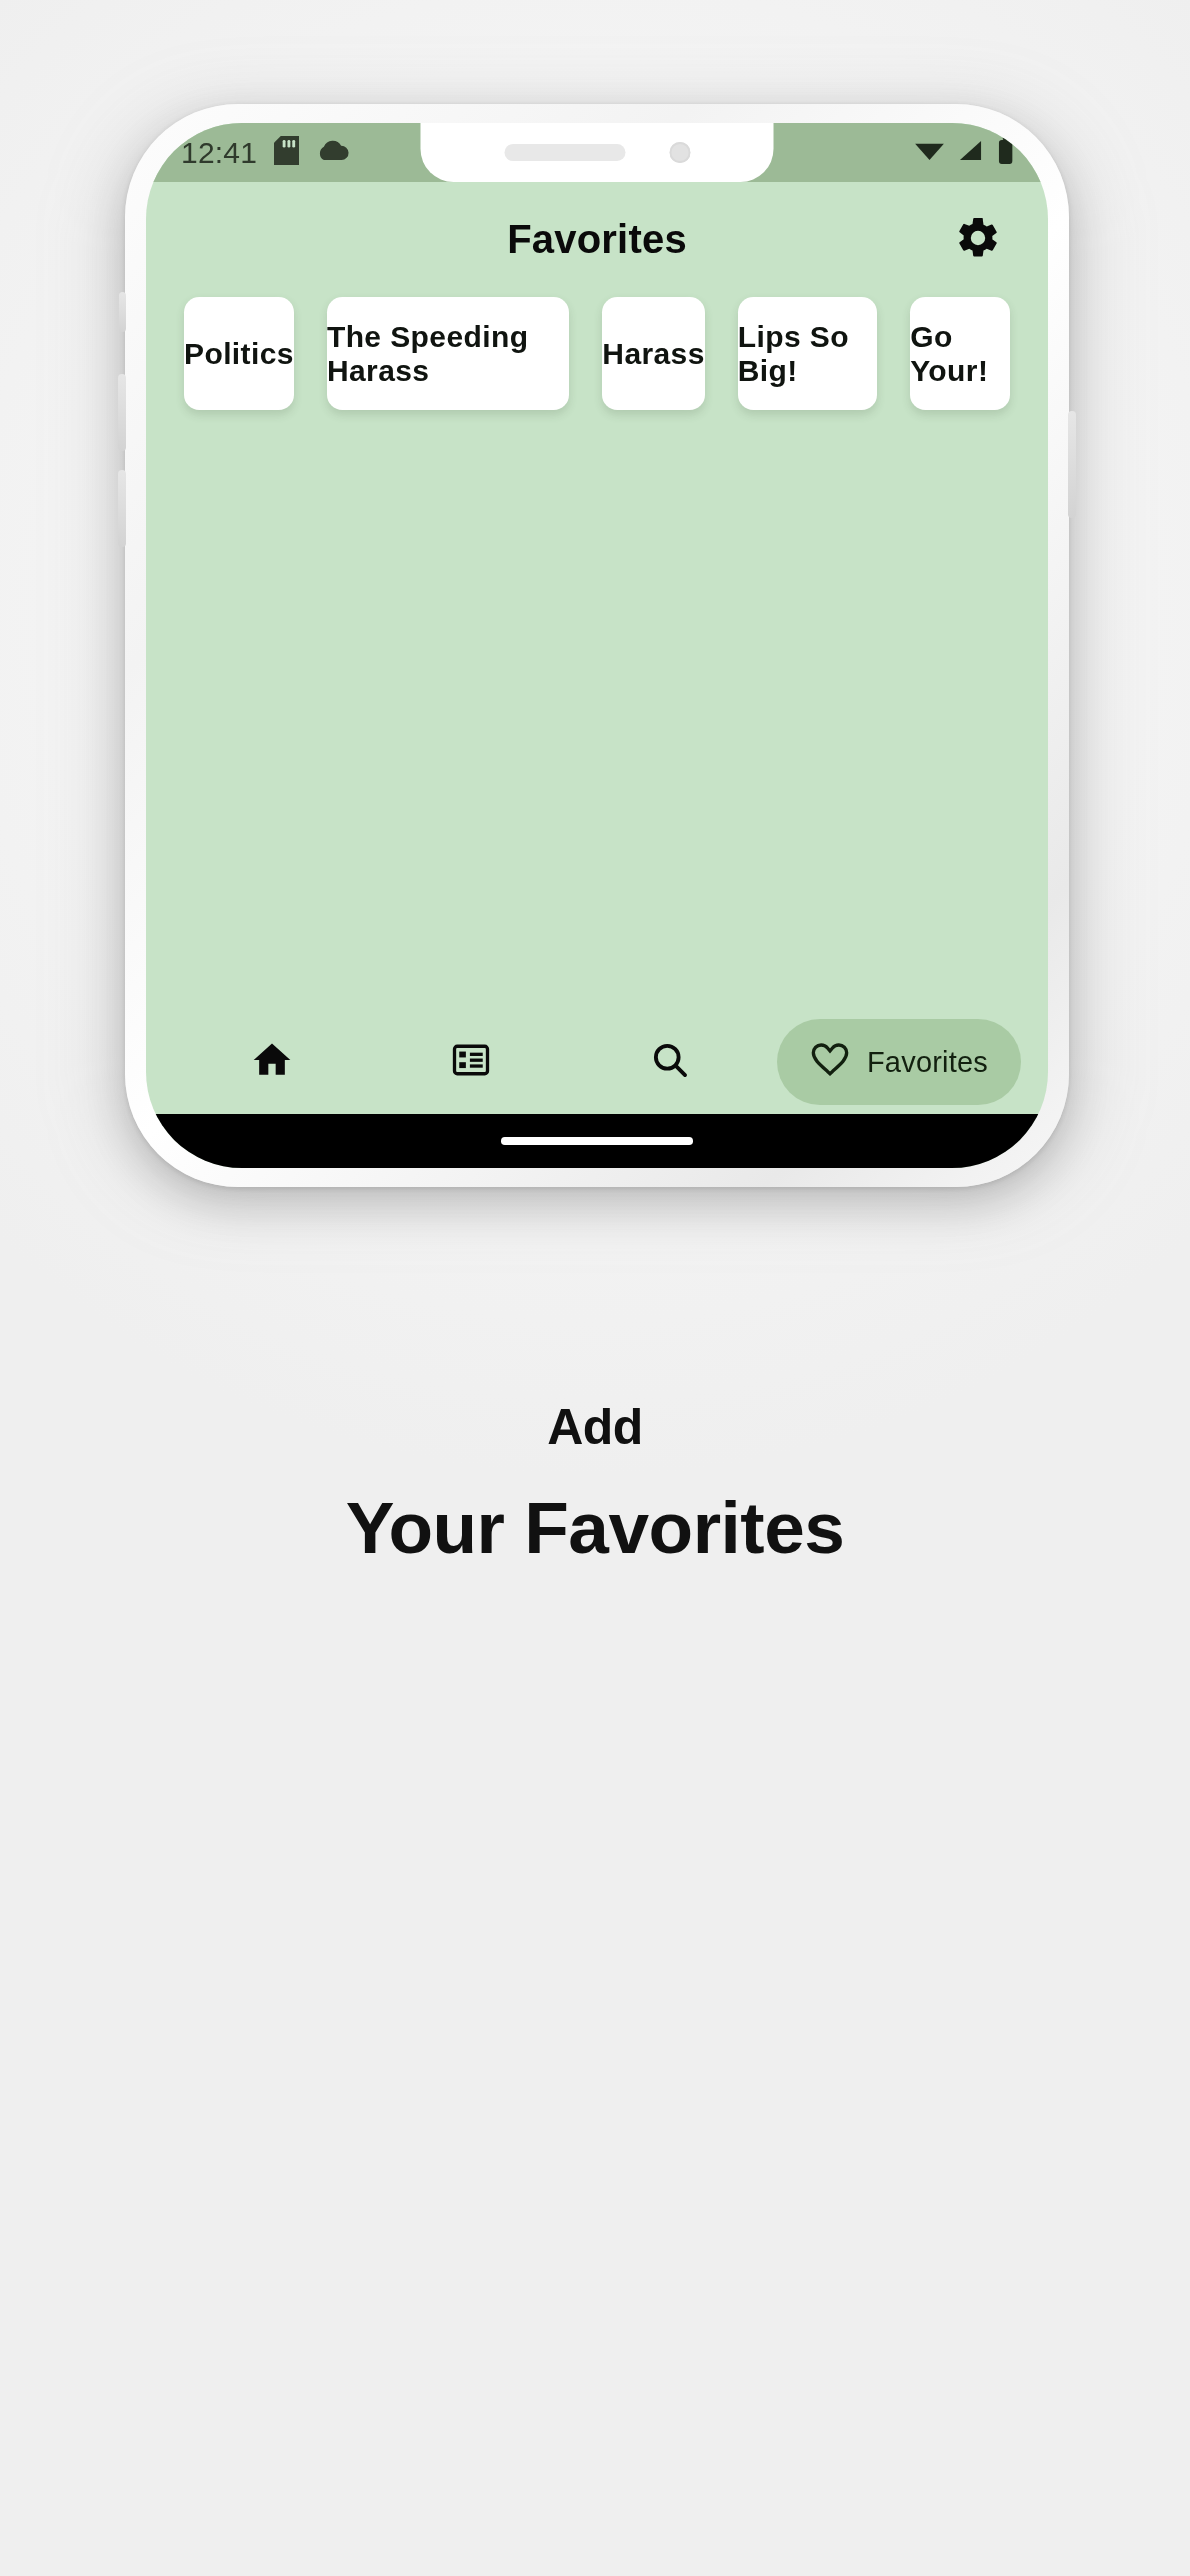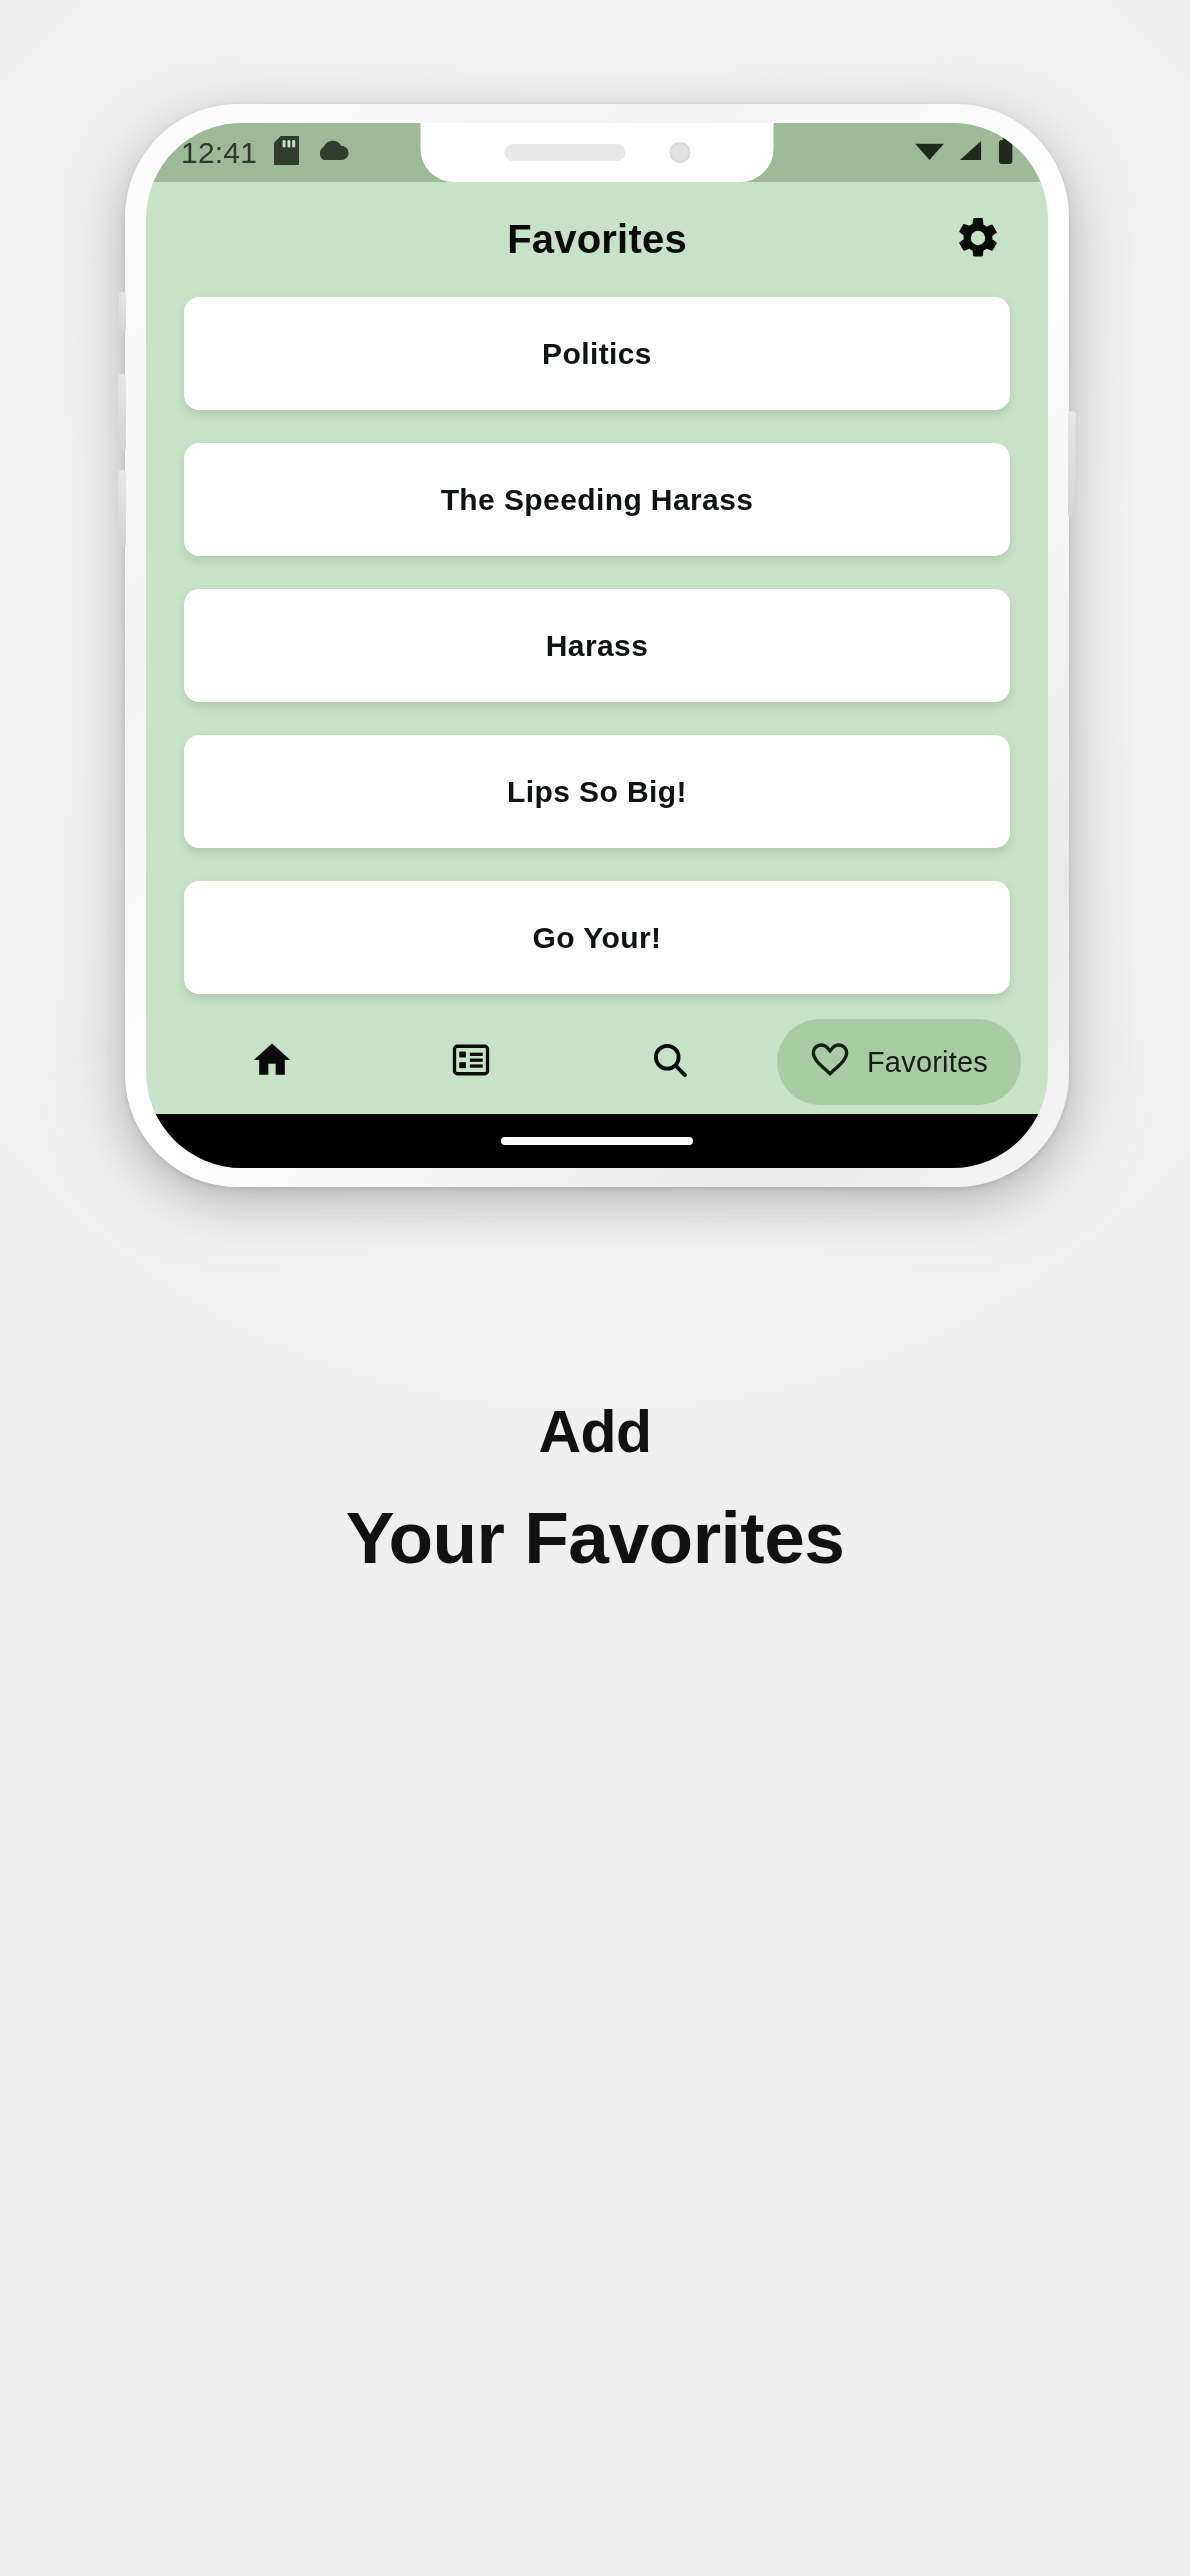--- a/index.html
+++ b/index.html
@@ -119,21 +119,21 @@
     width: 52px; height: 52px;
     display: flex; align-items: center; justify-content: center;
   }
 
   
   .card-list {
     position: absolute;
     left: 0; top: 174px;
     width: 100%;
     padding: 0 38px;
-    display: flex; flex-direction: column;
+    display: flex; flex-direction: row;
     gap: 33px;
   }
   .card {
     height: 113px;
     background: #ffffff;
     border-radius: 15.3px;
     display: flex; align-items: center; justify-content: center;
     box-shadow: 0 4.8px 8.6px rgba(60,80,55,0.16);
   }
   .card-label {
@@ -186,21 +186,21 @@
 
   
   .caption {
     position: absolute;
     left: 0; top: 1399px;
     width: 100%;
     text-align: center;
     color: #111111;
   }
   .caption-line1 {
-    font-size: 59px;
+    font-size: 50px;
     font-weight: bold;
     line-height: 1.12;
     letter-spacing: -0.5px;
   }
   .caption-line2 {
     font-size: 73px;
     font-weight: bold;
     line-height: 1.12;
     letter-spacing: -0.5px;
     margin-top: 32px;

